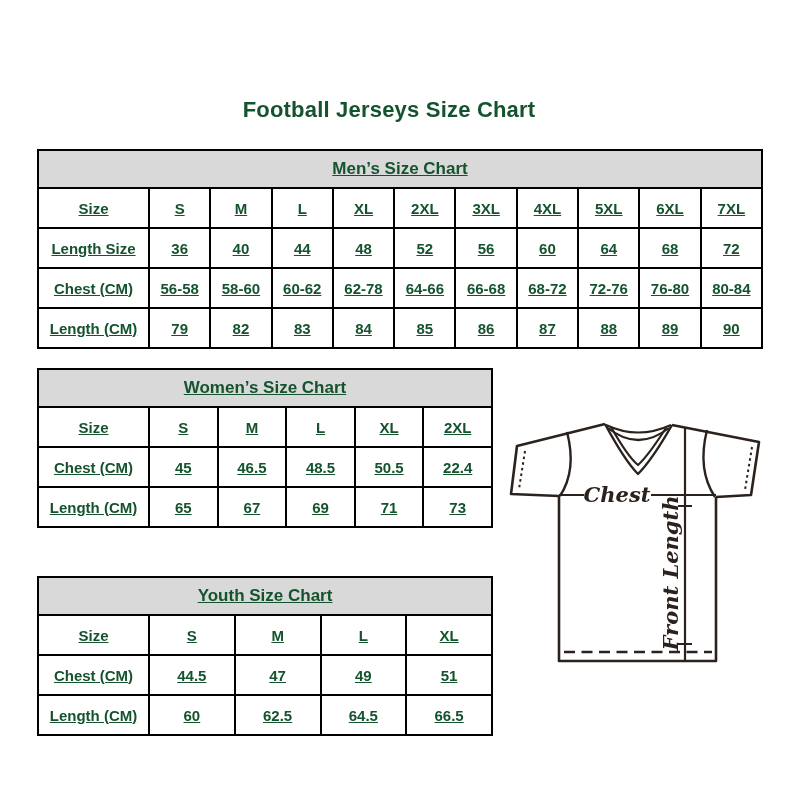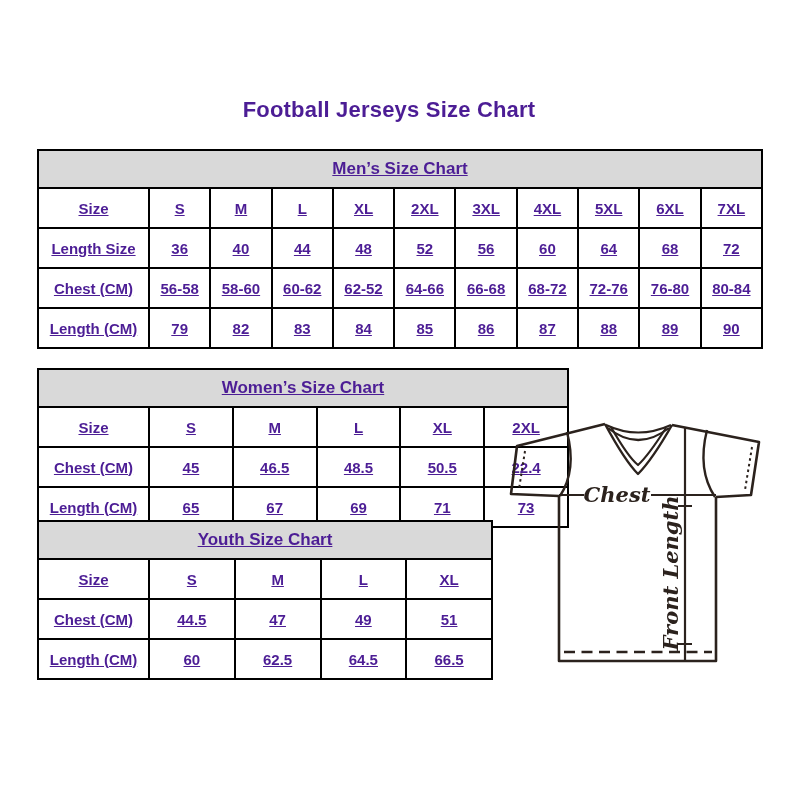--- a/index.html
+++ b/index.html
@@ -3,21 +3,21 @@
 <meta charset="utf-8">
 <style>
   * { margin: 0; padding: 0; box-sizing: border-box; }
   html, body { background: #ffffff; }
   .page {
     position: relative;
     width: 800px;
     height: 800px;
     background: #ffffff;
     font-family: "Liberation Sans", sans-serif;
-    color: #4c1d95;
+    color: #14532d;
     overflow: hidden;
   }
   .page-title {
     position: absolute;
     top: 97px;
     left: 0;
     width: 778px;
     text-align: center;
     font-size: 22px;
     font-weight: bold;
@@ -46,22 +46,22 @@
     text-align: center;
     vertical-align: middle;
     font-weight: bold;
     font-size: 15px;
     padding: 0 2px;
     overflow: hidden;
     white-space: nowrap;
   }
   col.label-col { width: 111px; }
   #men-table   { left: 37px; top: 149px; width: 726px; }
-  #women-table { left: 37px; top: 368px; width: 532px; }
-  #youth-table { left: 37px; top: 520px; width: 456px; }
+  #women-table { left: 37px; top: 368px; width: 456px; }
+  #youth-table { left: 37px; top: 576px; width: 456px; }
   .jersey-svg {
     position: absolute;
     left: 495px;
     top: 400px;
     width: 290px;
     height: 280px;
   }
   .jersey-line {
     fill: none;
     stroke: #2b221d;
@@ -125,21 +125,21 @@
           <td>60</td>
           <td>64</td>
           <td>68</td>
           <td>72</td>
         </tr>
         <tr>
           <td>Chest (CM)</td>
           <td>56-58</td>
           <td>58-60</td>
           <td>60-62</td>
-          <td>62-52</td>
+          <td>62-78</td>
           <td>64-66</td>
           <td>66-68</td>
           <td>68-72</td>
           <td>72-76</td>
           <td>76-80</td>
           <td>80-84</td>
         </tr>
         <tr>
           <td>Length (CM)</td>
           <td>79</td>

